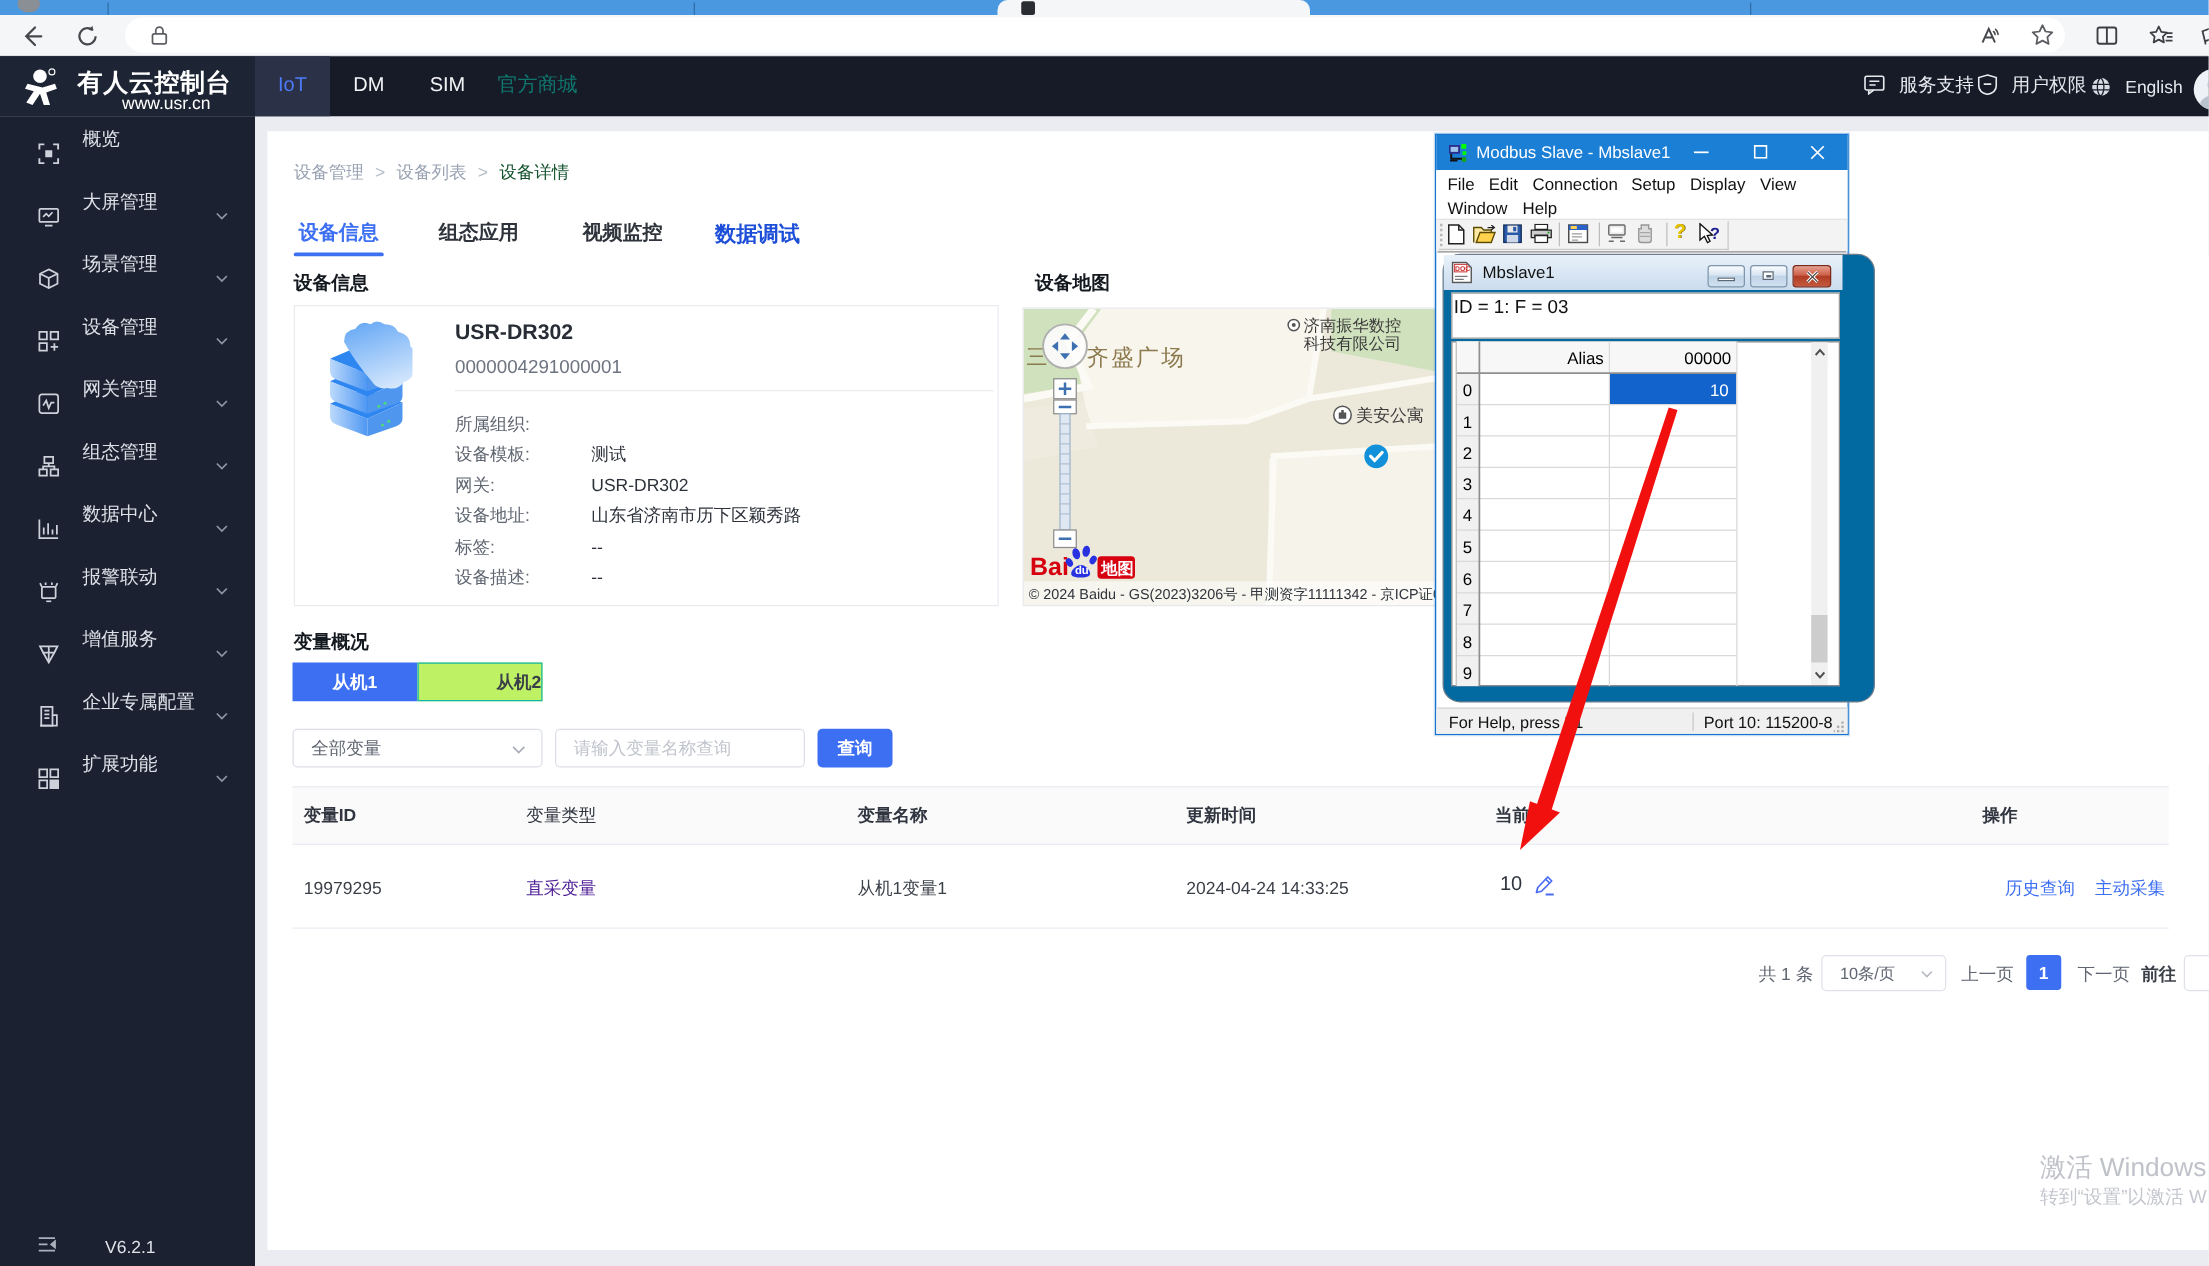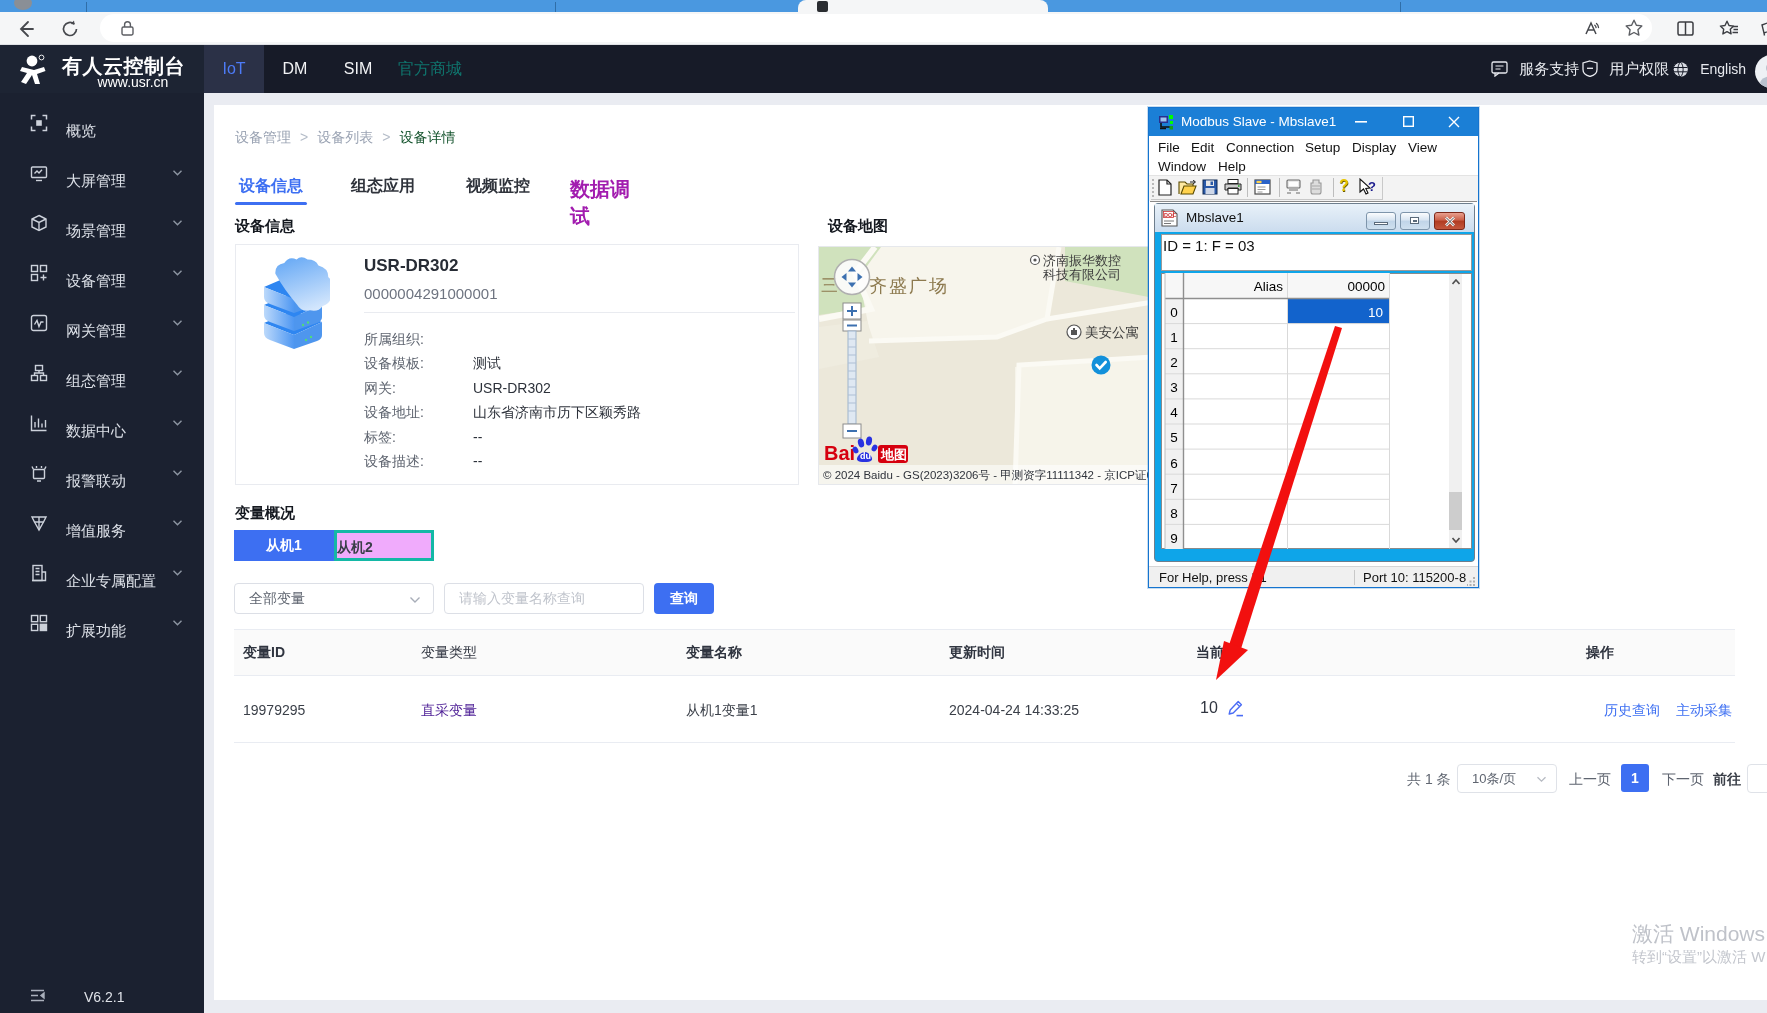--- a/index.html
+++ b/index.html
@@ -89,21 +89,21 @@
   <span style="margin-left:7px;font-size:14px">English</span>
 </div>
 <div class="abs" style="left:1755px;top:55px;width:33px;height:33px;border-radius:50%;background:#eef1f5;overflow:hidden">
   <div class="abs" style="left:11px;top:7px;width:12px;height:12px;border-radius:50%;background:#b9c2cf"></div>
   <div class="abs" style="left:5px;top:21px;width:24px;height:16px;border-radius:50% 50% 0 0;background:#b9c2cf"></div>
 </div>
 
 <div class="abs" style="left:0;top:93px;width:204px;height:920px;background:#1b2130"></div>
 <style>
 .mi{position:absolute;left:0;width:204px;height:50px;color:#dde1e8;font-size:15px}
-.mi .txt{position:absolute;left:66px;top:24px}
+.mi .txt{position:absolute;left:66px;top:4px}
 .mi svg.ic{position:absolute;left:30px;top:16px}
 .mi svg.ch{position:absolute;left:172px;top:21px}
 </style>
 <div id="menu">
 <div class="mi" style="top:98px">
   <svg class="ic" width="18" height="18" viewBox="0 0 18 18" fill="none" stroke="#ccd1da" stroke-width="1.5">
         <path d="M1.5 5.5 V1.5 H5.5 M12.5 1.5 H16.5 V5.5 M16.5 12.5 V16.5 H12.5 M5.5 16.5 H1.5 V12.5"></path>
         <rect x="6.2" y="6.2" width="5.6" height="5.6" fill="#ccd1da" stroke="none"></rect>
       </svg>
   <span class="txt">概览</span>
@@ -224,21 +224,21 @@
 <div class="abs" style="left:84px;top:989px;font-size:14px;color:#dfe2e8">V6.2.1</div>
 
 <div class="abs" style="left:214px;top:105px;width:1553px;height:895px;background:#fff"></div>
 <div id="content">
 
 <div class="abs" style="left:235px;top:129px;font-size:14px;color:#9aa3b3">设备管理<span style="margin:0 9px;color:#b4bcc8">&gt;</span>设备列表<span style="margin:0 9px;color:#b4bcc8">&gt;</span><span style="color:#14532d">设备详情</span></div>
 
 <div class="abs" style="left:235px;top:176px;width:72px;text-align:center;font-size:16px;font-weight:bold;color:#3d6ff2">设备信息</div>
 <div class="abs" style="left:347px;top:176px;width:72px;text-align:center;font-size:16px;font-weight:bold;color:#2f333b">组态应用</div>
 <div class="abs" style="left:458px;top:176px;width:72px;text-align:right;font-size:16px;font-weight:bold;color:#2f333b">视频监控</div>
-<div class="abs" style="left:570px;top:176px;width:72px;text-align:left;font-size:20px;font-weight:bold;color:#a21caf">数据调试</div>
+<div class="abs" style="left:570px;top:176px;width:72px;text-align:center;font-size:17px;font-weight:bold;color:#1d4ed8">数据调试</div>
 <div class="abs" style="left:235px;top:202px;width:72px;height:3px;background:#3d6ff2;border-radius:2px"></div>
 
 <div class="abs" style="left:235px;top:217px;font-size:15px;font-weight:bold;color:#14181f">设备信息</div>
 <div class="abs" style="left:828px;top:217px;font-size:15px;font-weight:bold;color:#14181f">设备地图</div>
 <div class="abs" style="left:235px;top:244px;width:564px;height:241px;border:1px solid #e9ebf0"></div>
 
 <svg class="abs" style="left:260px;top:256px" width="70" height="98" viewBox="0 0 70 98">
 <defs>
 <linearGradient id="dg1" x1="0" y1="0" x2="1" y2="1">
           <stop offset="0" stop-color="#3f8df0"></stop>
@@ -285,21 +285,21 @@
     <div class="abs" style="left:473px;top:380px;font-size:14px;color:#2c313a">USR-DR302</div>
 <div class="abs" style="left:364px;top:404px;font-size:14px;color:#5f6570">设备地址:</div>
     <div class="abs" style="left:473px;top:404px;font-size:14px;color:#2c313a">山东省济南市历下区颖秀路</div>
 <div class="abs" style="left:364px;top:429px;font-size:14px;color:#5f6570">标签:</div>
     <div class="abs" style="left:473px;top:429px;font-size:14px;color:#2c313a">--</div>
 <div class="abs" style="left:364px;top:453px;font-size:14px;color:#5f6570">设备描述:</div>
     <div class="abs" style="left:473px;top:453px;font-size:14px;color:#2c313a">--</div>
 
 <div class="abs" style="left:235px;top:504px;font-size:15px;font-weight:bold;color:#14181f">变量概况</div>
 <div class="abs" style="left:234px;top:530px;width:100px;height:31px;background:#3d6ff2;color:#fff;font-size:14px;font-weight:bold;text-align:center;line-height:31px">从机1</div>
-<div class="abs" style="left:334px;top:530px;width:100px;height:31px;background:#f0abfc;border:3px solid #14b8a6;color:#3a3f48;font-size:14px;font-weight:bold;text-align:left;line-height:29px">从机2</div>
+<div class="abs" style="left:334px;top:530px;width:100px;height:31px;background:#bef264;border:1px solid #14b8a6;color:#3a3f48;font-size:14px;font-weight:bold;text-align:right;line-height:29px">从机2</div>
 <div class="abs" style="left:234px;top:583px;width:200px;height:31px;border:1px solid #dcdfe6;border-radius:4px;font-size:14px;color:#5f6570;line-height:29px;padding-left:14px">全部变量
   <svg class="abs" style="right:12px;top:12px" width="12" height="8" viewBox="0 0 12 8" fill="none" stroke="#a8adb8" stroke-width="1.4">
         <path d="M1.5 1.5 L6 6 L10.5 1.5"></path>
       </svg>
 </div>
 <div class="abs" style="left:444px;top:583px;width:200px;height:31px;border:1px solid #dcdfe6;border-radius:4px;font-size:14px;color:#c0c4cc;line-height:29px;padding-left:14px">请输入变量名称查询</div>
 <div class="abs" style="left:654px;top:583px;width:60px;height:31px;background:#3d6ff2;border-radius:4px;color:#fff;font-size:14px;font-weight:bold;text-align:center;line-height:31px">查询</div>
 
 <div class="abs" style="left:234px;top:629px;width:1501px;height:47px;background:#fafafa;border-top:1px solid #e9ecf2;border-bottom:1px solid #e9ecf2"></div>
 <div class="abs" style="left:243px;top:644px;font-size:14px;font-weight:bold;color:#303540">变量ID</div>
@@ -474,21 +474,21 @@
     </svg>
   <div class="abs" style="left:184px;top:70px;width:1px;height:19px;background:#bdbdbd"></div>
   <div class="abs" style="left:190px;top:69px;font-size:16px;font-weight:bold;color:#e8c500;text-shadow:0.5px 0.5px 0 #6a5a00">?</div>
   <svg class="abs" style="left:209px;top:70px" width="20" height="18" viewBox="0 0 20 18">
       <path d="M2 1 L2 14 L5.5 11 L8 16 L10 15 L7.8 10.5 L12 10 Z" fill="#fff" stroke="#111" stroke-width="1.1"></path>
       <text x="10" y="13" font-size="13" font-weight="bold" fill="#1a1a8c" font-family="Liberation Sans">?</text>
     </svg>
 
   <div class="abs" style="left:1px;top:93px;width:327px;height:364px;background:#fff;border-top:1px solid #8a8a8a"></div>
 
-  <div class="abs" style="left:5px;top:95px;width:321px;height:359px;background:#0ea5e9;border:1px solid #6e7e8d;border-radius:4px">
+  <div class="abs" style="left:5px;top:95px;width:346px;height:359px;background:#0369a1;border:1px solid #6e7e8d;border-radius:14px">
 
     <div class="abs" style="left:0;top:0;width:319px;height:28px;background:linear-gradient(#e8f1f9,#cbdcee)"></div>
     <svg class="abs" style="left:6px;top:5px" width="17" height="18" viewBox="0 0 17 18">
         <path d="M1 1 H12 L16 5 V17 H1 Z" fill="#fff" stroke="#555" stroke-width="1.1"></path>
         <rect x="2.5" y="2.5" width="10" height="6" fill="#fff" stroke="#c33" stroke-width="0.8"></rect>
         <text x="3" y="8" font-size="5.5" font-weight="bold" fill="#c33" font-family="Liberation Sans">DOC</text>
         <path d="M3 12 h10 M3 14.5 h7" stroke="#777" stroke-width="1"></path>
       </svg>
     <div class="abs" style="left:31px;top:6px;font-size:13.5px;color:#111">Mbslave1</div>
     <div class="abs" style="left:211px;top:8px;width:30px;height:18px;background:linear-gradient(#fbfdfe,#d7e4f1 45%,#c0d4e8 50%,#cfe0ef);border:1px solid #7e95ab;border-radius:3px">

